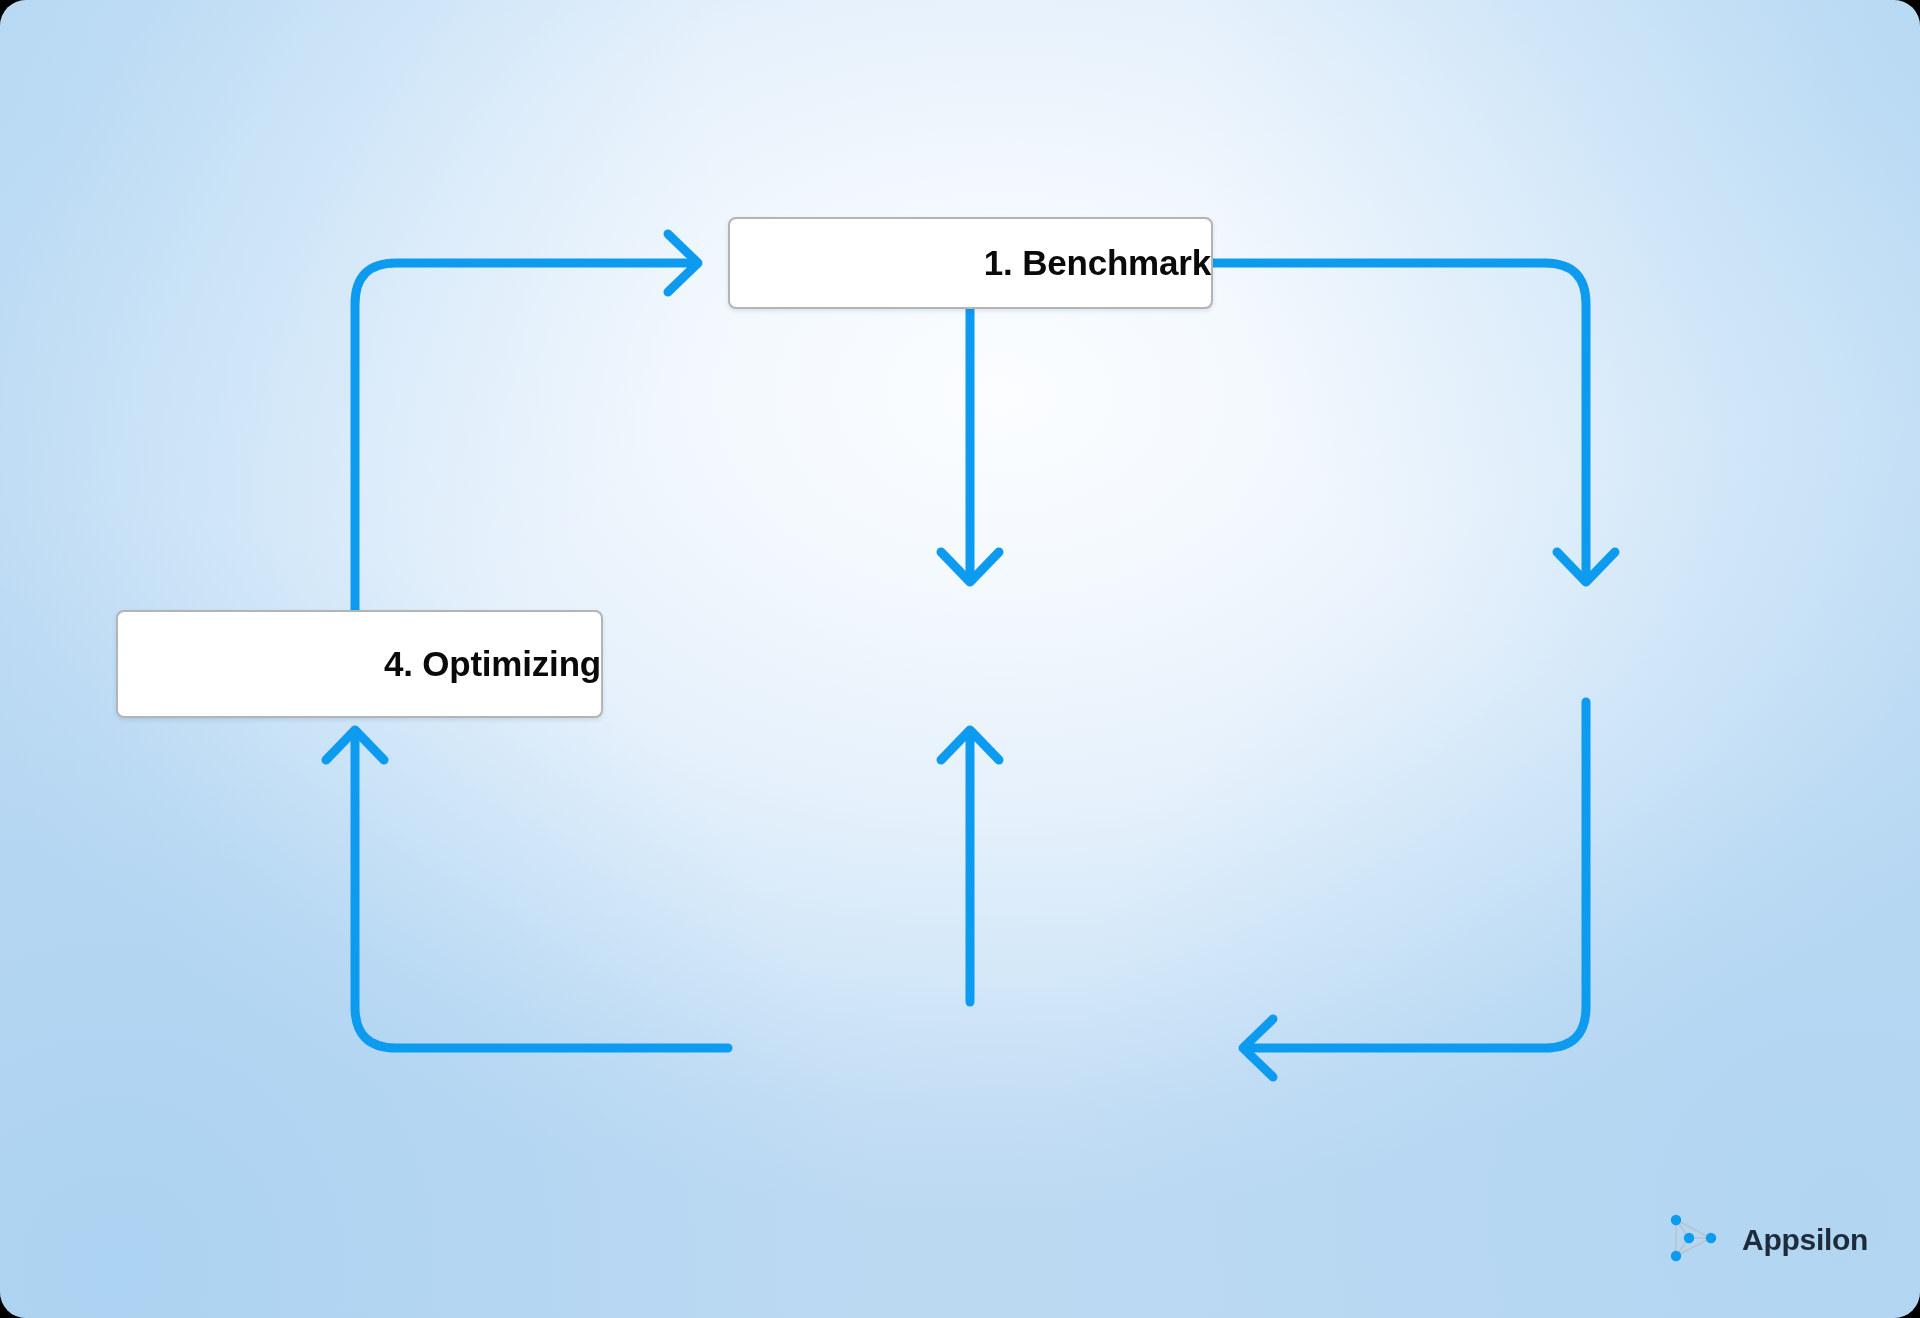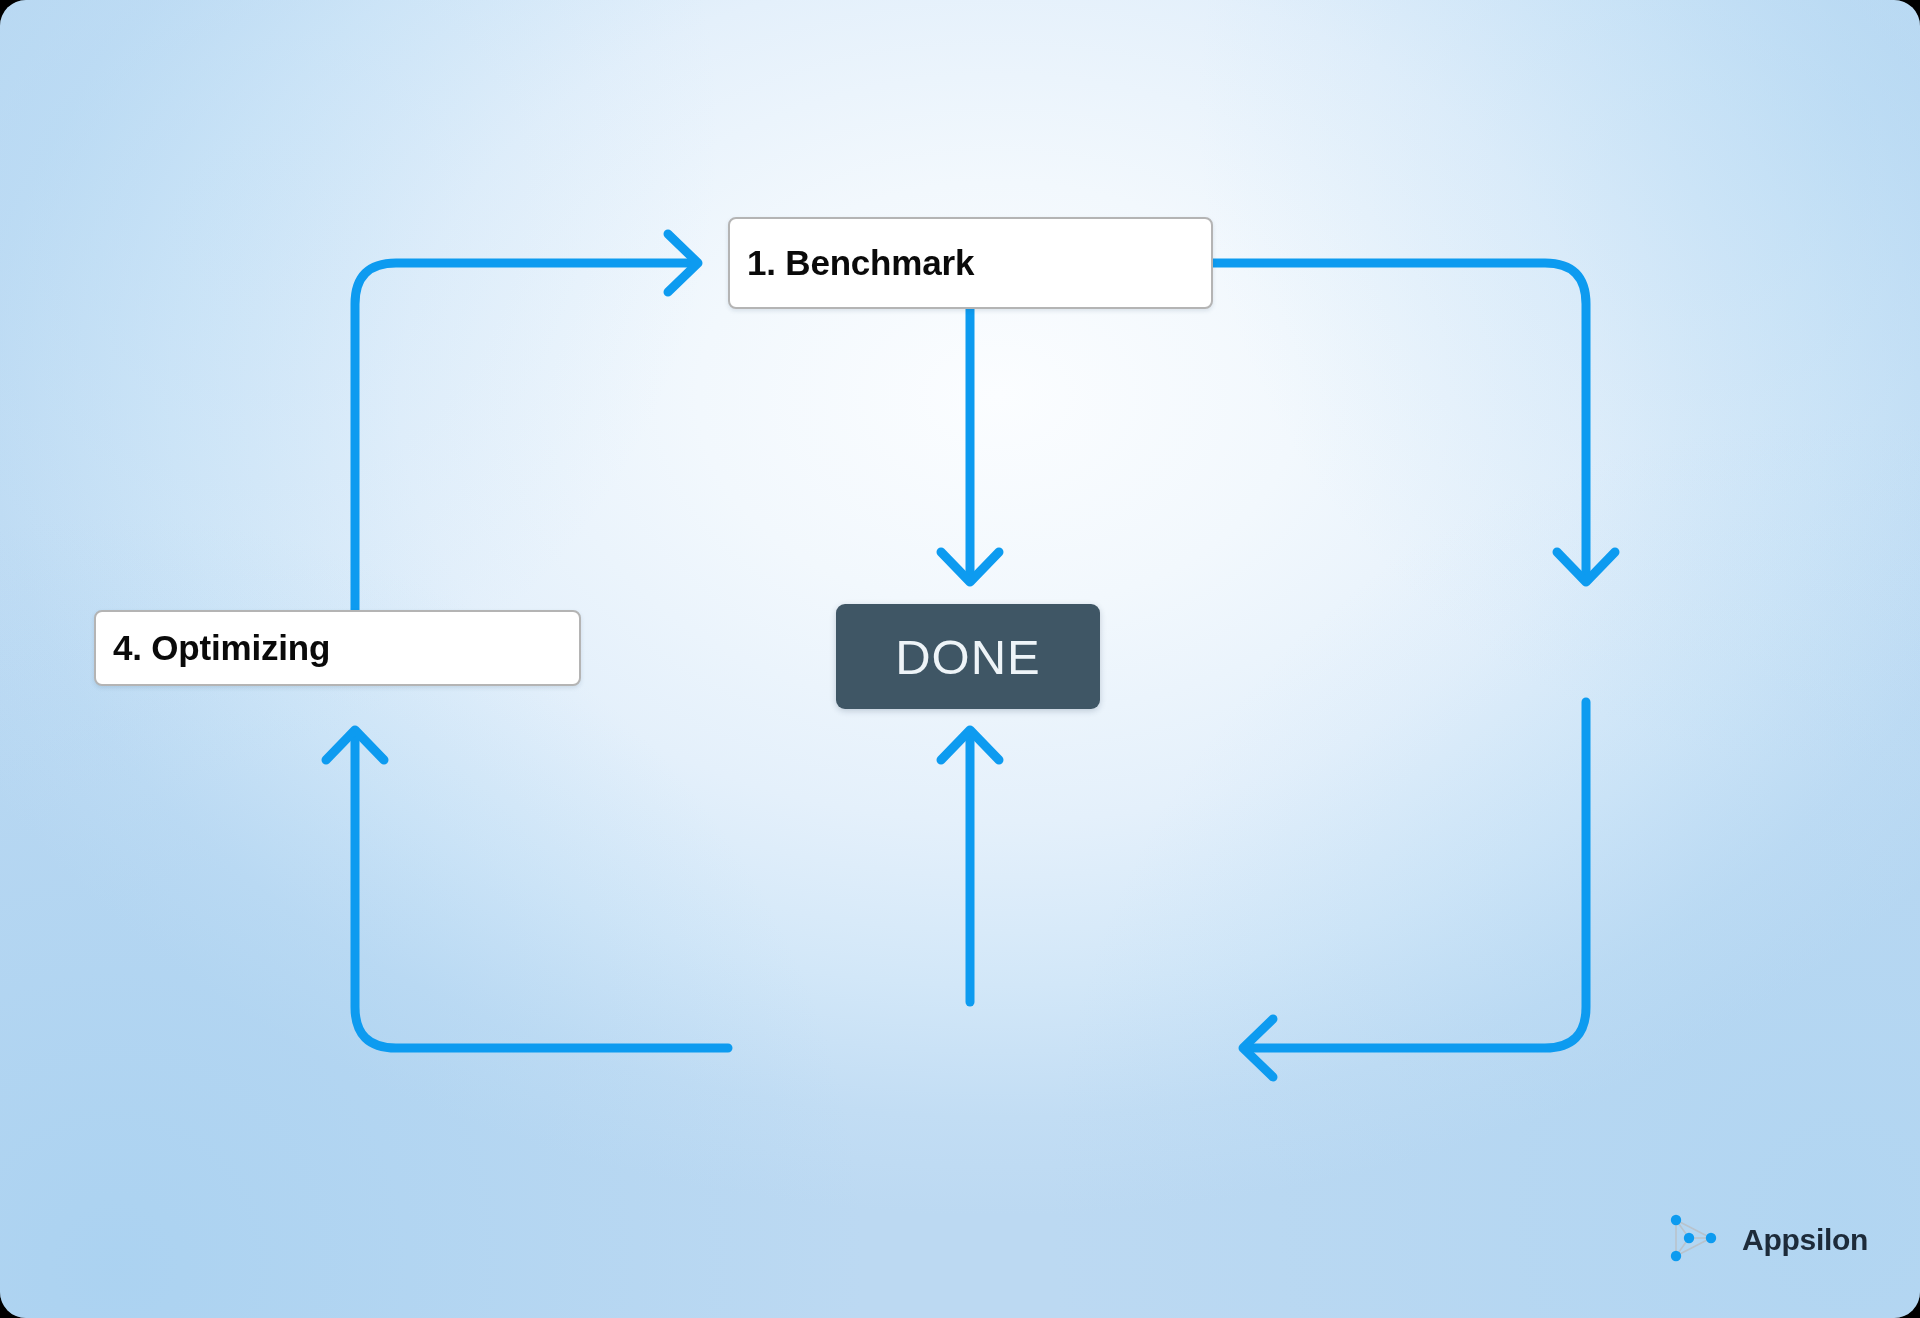--- a/index.html
+++ b/index.html
@@ -37,38 +37,38 @@
     width: 1920px;
     height: 1318px;
     z-index: 1;
   }
   .node {
     position: absolute;
     z-index: 3;
     box-sizing: border-box;
     display: flex;
     align-items: center;
-    justify-content: flex-start;
+    justify-content: flex-end;
     background: #ffffff;
     border: 2px solid #b4b4b4;
     border-radius: 8px;
     box-shadow: 0 2px 4px rgba(40,70,100,0.13);
     padding-left: 17px;
   }
   .node .label {
     font-size: 35px;
     font-weight: 700;
     color: #0a0a0a;
     letter-spacing: -0.2px;
     white-space: nowrap;
   }
   #node-benchmark { left: 728px; top: 217px; width: 485px; height: 92px; }
   #node-profiling { left: 1343px; top: 610px; width: 487px; height: 92px; }
   #node-estimating { left: 728px; top: 1002px; width: 485px; height: 92px; }
-  #node-optimizing { left: 94px; top: 610px; width: 487px; height: 76px; }
+  #node-optimizing { left: 116px; top: 610px; width: 487px; height: 108px; }
 
   #node-done {
     position: absolute;
     z-index: 3;
     left: 836px; top: 604px;
     width: 264px; height: 105px;
     box-sizing: border-box;
     display: flex;
     align-items: center;
     justify-content: center;
@@ -147,23 +147,20 @@
   <div class="node" id="node-benchmark">
     <span class="label">1. Benchmark</span>
   </div>
 
 
 
   <div class="node" id="node-optimizing">
     <span class="label">4. Optimizing</span>
   </div>
 
-  <div id="node-done">
-    <span class="label">DONE</span>
-  </div>
 
   <div id="brand">
     <span>
       <svg width="56" height="56" viewBox="0 0 56 56" xmlns="http://www.w3.org/2000/svg">
         <g stroke="#b9c3cc" stroke-width="1.6" fill="none">
           <path d="M 11 10 L 11 46"></path>
           <path d="M 11 10 L 46 28"></path>
           <path d="M 11 46 L 46 28"></path>
           <path d="M 11 10 L 24 28"></path>
           <path d="M 11 46 L 24 28"></path>

